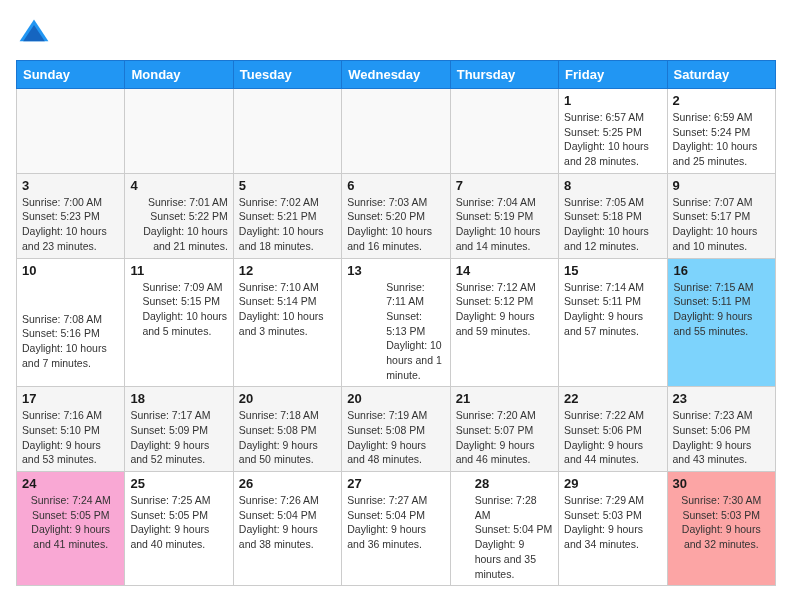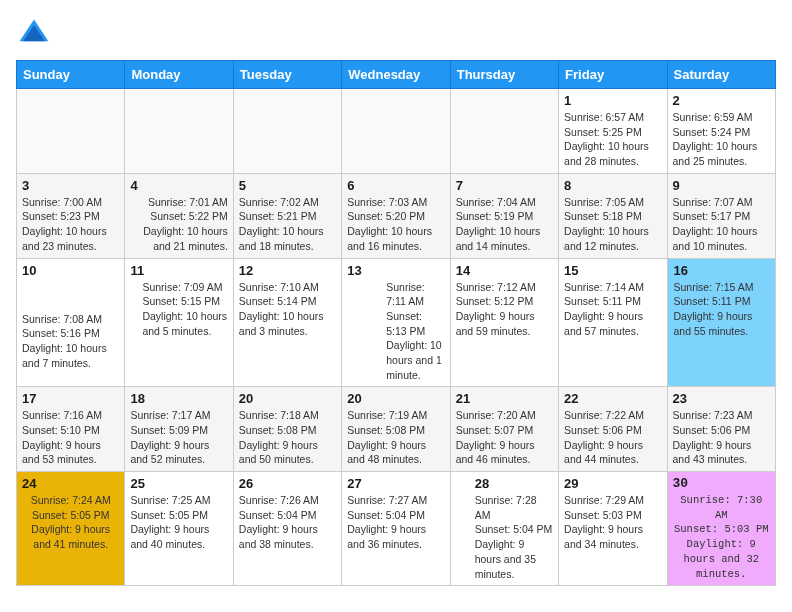--- a/index.html
+++ b/index.html
@@ -265,21 +265,21 @@
 Daylight: 9 hours and 44 minutes.</div>
         </td>
         <td style="background: rgb(245, 245, 245);">
           <span class="day-number">23</span>
           <div class="day-info" style="white-space: pre-line;">Sunrise: 7:23 AM
 Sunset: 5:06 PM
 Daylight: 9 hours and 43 minutes.</div>
         </td>
       </tr>
       <tr>
-        <td style="background: #eab308;">
+        <td style="background: #f9a8d4;">
           <span class="day-number">24</span>
           <div class="day-info" style="white-space: pre-line; text-align: center;">Sunrise: 7:24 AM
 Sunset: 5:05 PM
 Daylight: 9 hours and 41 minutes.</div>
         </td>
         <td style="background: rgb(255, 255, 255);">
           <span class="day-number">25</span>
           <div class="day-info" style="white-space: pre-line;">Sunrise: 7:25 AM
 Sunset: 5:05 PM
 Daylight: 9 hours and 40 minutes.</div>
@@ -301,21 +301,21 @@
           <div class="day-info" style="white-space: pre-line;">Sunrise: 7:28 AM
 Sunset: 5:04 PM
 Daylight: 9 hours and 35 minutes.</div>
         </td>
         <td style="background: rgb(255, 255, 255);">
           <span class="day-number">29</span>
           <div class="day-info" style="white-space: pre-line;">Sunrise: 7:29 AM
 Sunset: 5:03 PM
 Daylight: 9 hours and 34 minutes.</div>
         </td>
-        <td style="background: #f0abfc; font-family: Liberation Mono, monospace;">
+        <td style="background: #fca5a5;">
           <span class="day-number">30</span>
           <div class="day-info" style="white-space: pre-line; text-align: center;">Sunrise: 7:30 AM
 Sunset: 5:03 PM
 Daylight: 9 hours and 32 minutes.</div>
         </td>
       </tr>
     </tbody>
 </table>
 
 </body></html>

